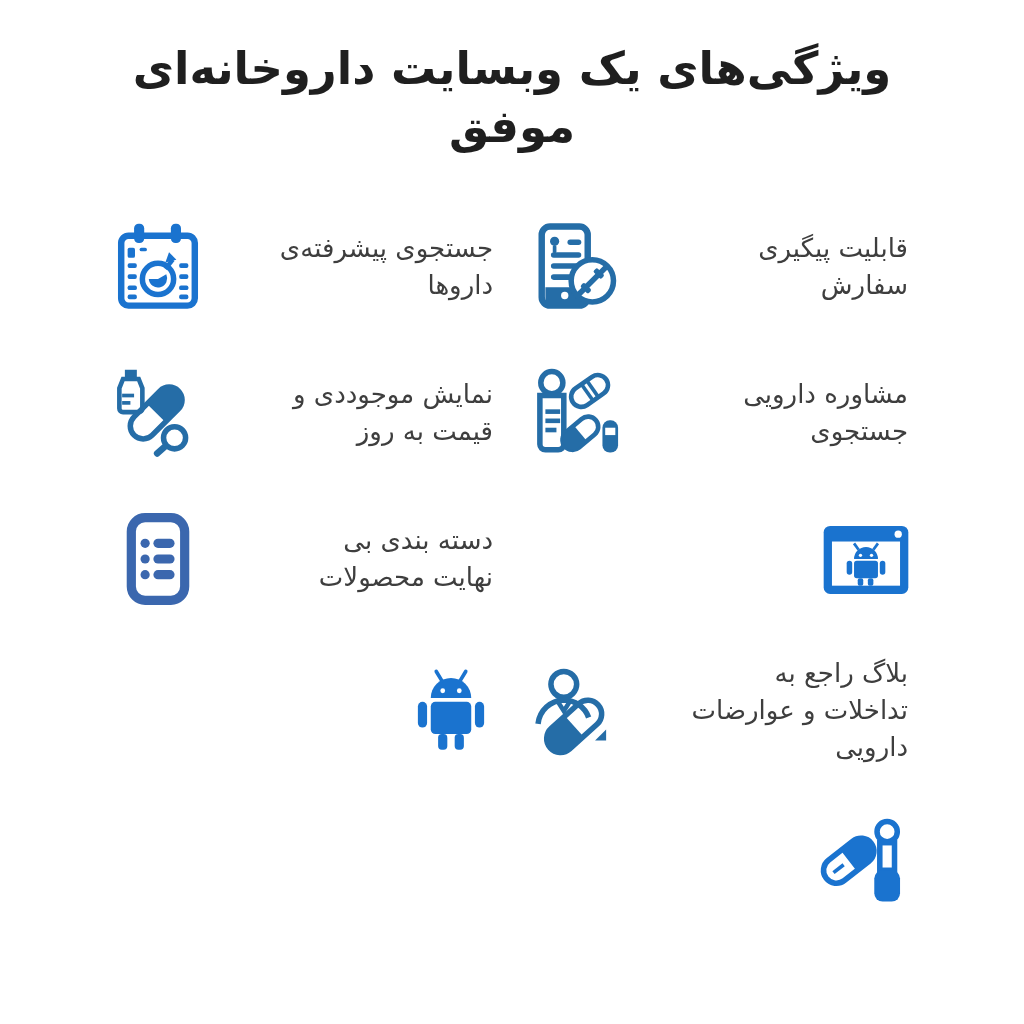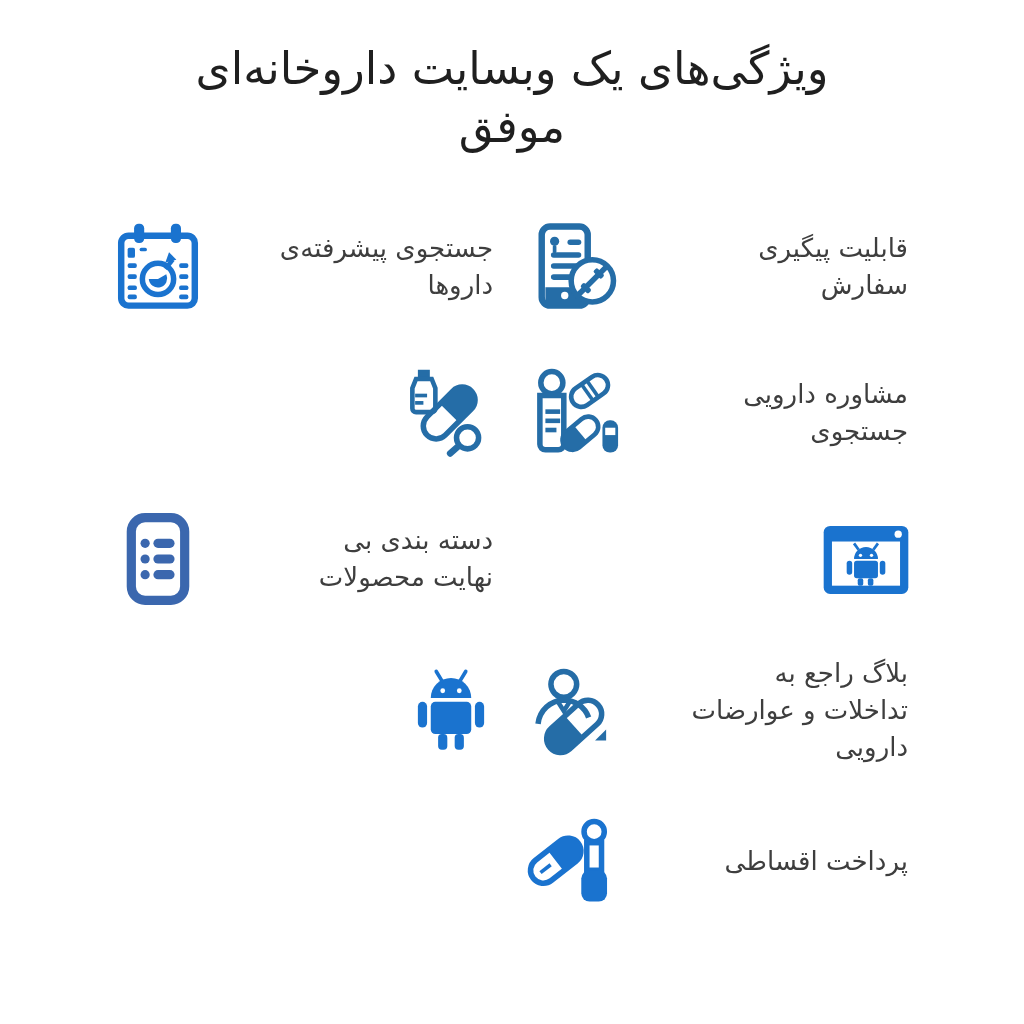--- a/index.html
+++ b/index.html
@@ -6,21 +6,21 @@
     margin: 0; padding: 0;
     width: 1024px; height: 1024px;
     background: var(--background, #fff);
     font-family: "DejaVu Sans", sans-serif;
     overflow: hidden;
   }
   .page { width: 1024px; height: 1024px; direction: rtl; }
   .title {
     margin: 40px 60px 0;
     font-size: 45px;
-    font-weight: normal;
+    font-weight: bold;
     line-height: 1.28;
     text-align: center;
     color: var(--title, #1f1f1f);
     white-space: pre-line;
   }
   .features {
     display: grid;
     grid-template-columns: 1fr 1fr;
     column-gap: 30px;
     row-gap: 46px;
@@ -137,20 +137,22 @@
             <rect x="36" y="61" width="44" height="22" rx="11" fill="none" stroke="currentColor" stroke-width="5"></rect>
             <path d="M47 61 a11 11 0 0 0 0 22 h11 v-22 z" fill="currentColor"></path>
           </g>
           <rect x="82" y="58" width="17" height="35" rx="8" fill="currentColor"></rect>
           <rect x="85" y="66" width="11" height="8" fill="#fff"></rect>
         </svg>
       </div>
     </div>
 
     <div class="feature">
+      <div class="label">نمایش موجوددی و
+قیمت به روز</div>
       <div class="icon ic-steel">
         <svg viewBox="0 0 100 100">
           <rect x="14" y="3" width="13" height="10" fill="currentColor"></rect>
           <path d="M12 13 h17 l4 10 v22 a4 4 0 0 1 -4 4 h-17 a4 4 0 0 1 -4 -4 v-22 z" fill="none" stroke="currentColor" stroke-width="5"></path>
           <rect x="11" y="29" width="13" height="4" fill="currentColor"></rect>
           <rect x="11" y="37" width="9" height="4" fill="currentColor"></rect>
           <g transform="rotate(-45 48 50)">
             <rect x="14" y="36" width="68" height="28" rx="14" fill="none" stroke="currentColor" stroke-width="6"></rect>
             <path d="M48 36 h20 a14 14 0 0 1 0 28 h-20 z" fill="currentColor"></path>
           </g>
@@ -232,21 +234,20 @@
           <line x1="40" y1="17" x2="34" y2="7" stroke="currentColor" stroke-width="4" stroke-linecap="round"></line>
           <line x1="60" y1="17" x2="66" y2="7" stroke="currentColor" stroke-width="4" stroke-linecap="round"></line>
           <circle cx="41" cy="28" r="2.6" fill="#fff"></circle>
           <circle cx="59" cy="28" r="2.6" fill="#fff"></circle>
         </svg>
       </div>
     </div>
 
 
     <div class="feature">
-      <div class="label">پرداخت اقساطی</div>
       <div class="icon ic-bright">
         <svg viewBox="0 0 100 100">
           <g transform="rotate(-38 32 48)">
             <rect x="0" y="34" width="62" height="28" rx="14" fill="none" stroke="currentColor" stroke-width="6"></rect>
             <path d="M31 34 h17 a14 14 0 0 1 0 28 h-17 z" fill="currentColor"></path>
             <line x1="10" y1="48" x2="24" y2="48" stroke="currentColor" stroke-width="4"></line>
           </g>
           <circle cx="73" cy="17" r="11" fill="none" stroke="currentColor" stroke-width="6"></circle>
           <rect x="65" y="29" width="16" height="30" fill="none" stroke="currentColor" stroke-width="6"></rect>
           <rect x="59" y="59" width="28" height="34" rx="9" fill="currentColor"></rect>

